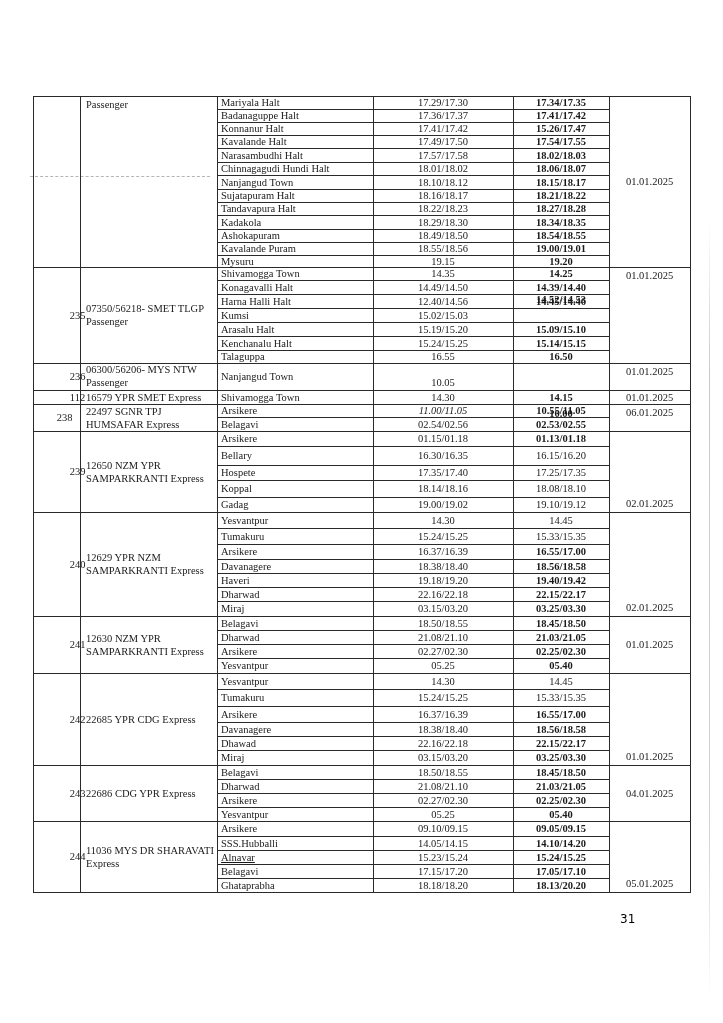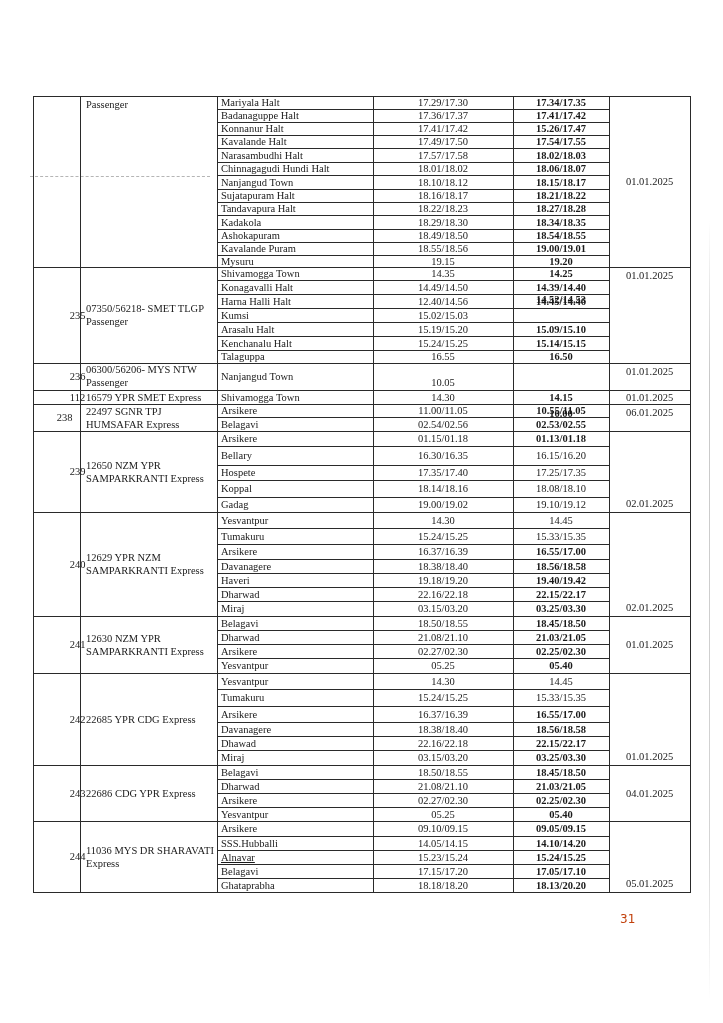--- a/index.html
+++ b/index.html
@@ -14,21 +14,21 @@
     .train.top { align-items: flex-start; padding-top: 2px; }
     .train.bottom { align-items: flex-end; padding-bottom: 1px; }
     .station { padding-left: 4px; display: flex; align-items: center; }
     .t1 { text-align: center; display: flex; align-items: center; justify-content: center; }
     .t2 { text-align: center; display: flex; align-items: center; justify-content: center; font-weight: bold; }
     .t2.normal { font-weight: normal; }
     .date { text-align: center; display: flex; align-items: center; justify-content: center; }
     .date.top { align-items: flex-start; padding-top: 3px; }
     .date.bottom { align-items: flex-end; padding-bottom: 3px; }
     .pageno { position: absolute; left: 620px; top: 912px; font-family: "DejaVu Sans", sans-serif;
-              font-size: 12px; color: #c2410c; }
+              font-size: 12px; color: #000000; }
     .scan-edge { position: absolute; left: 709px; top: 220px; width: 1px; height: 780px;
                  background: linear-gradient(#ffffff, #c8c8c8 20%, #d4d4d4 80%, #ffffff); }
     .dash { position: absolute; left: 30px; top: 176px; width: 180px; height: 1px;
             border-top: 1px dashed #b5b5b5; }
   </style>
 </head>
 <body>
 
 <div class="page">
   <div class="dash"></div>
@@ -131,21 +131,21 @@
       <div class="cell train " style="left: 80px; top: 390px; width: 137px; height: 14px;">16579 YPR SMET Express</div>
       <div class="cell date " style="left: 609px; top: 390px; width: 81px; height: 14px;">01.01.2025</div>
       <div class="cell station" style="left: 217px; top: 390px; width: 156px; height: 14px;">Shivamogga Town</div>
       <div class="cell t1" style="left: 373px; top: 390px; width: 140px; height: 14px;">14.30</div>
       <div class="cell t2" style="left: 513px; top: 390px; width: 96px; height: 14px;">14.15</div>
       <div class="grid" style="left: 33px; top: 390px; width: 657px; height: 1px;"></div>
       <div class="cell sno" style="left: 20px; top: 404px; width: 47px; height: 27px;">238</div>
       <div class="cell train " style="left: 80px; top: 404px; width: 137px; height: 27px;">22497 SGNR TPJ HUMSAFAR Express</div>
       <div class="cell date top" style="left: 609px; top: 404px; width: 81px; height: 27px;">06.01.2025</div>
       <div class="cell station" style="left: 217px; top: 404px; width: 156px; height: 13px;">Arsikere</div>
-      <div class="cell t1" style="left: 373px; top: 404px; width: 140px; height: 13px;">11.00/11.05</div>
+      <div class="cell t1" style="left: 373px; top: 404px; width: 140px; height: 13px; font-style: italic;">11.00/11.05</div>
       <div class="cell t2" style="left: 513px; top: 404px; width: 96px; height: 13px;">10.55/11.05</div>
       <div class="cell station" style="left: 217px; top: 417px; width: 156px; height: 14px;">Belagavi</div>
       <div class="cell t1" style="left: 373px; top: 417px; width: 140px; height: 14px;">02.54/02.56</div>
       <div class="cell t2" style="left: 513px; top: 417px; width: 96px; height: 14px;">02.53/02.55</div>
       <div class="grid" style="left: 217px; top: 417px; width: 392px; height: 1px;"></div>
       <div class="grid" style="left: 33px; top: 404px; width: 657px; height: 1px;"></div>
       <div class="cell sno" style="left: 33px; top: 431px; width: 47px; height: 81px;">239</div>
       <div class="cell train " style="left: 80px; top: 431px; width: 137px; height: 81px;">12650 NZM YPR SAMPARKRANTI Express</div>
       <div class="cell date bottom" style="left: 609px; top: 431px; width: 81px; height: 81px;">02.01.2025</div>
       <div class="cell station" style="left: 217px; top: 431px; width: 156px; height: 15px;">Arsikere</div>

